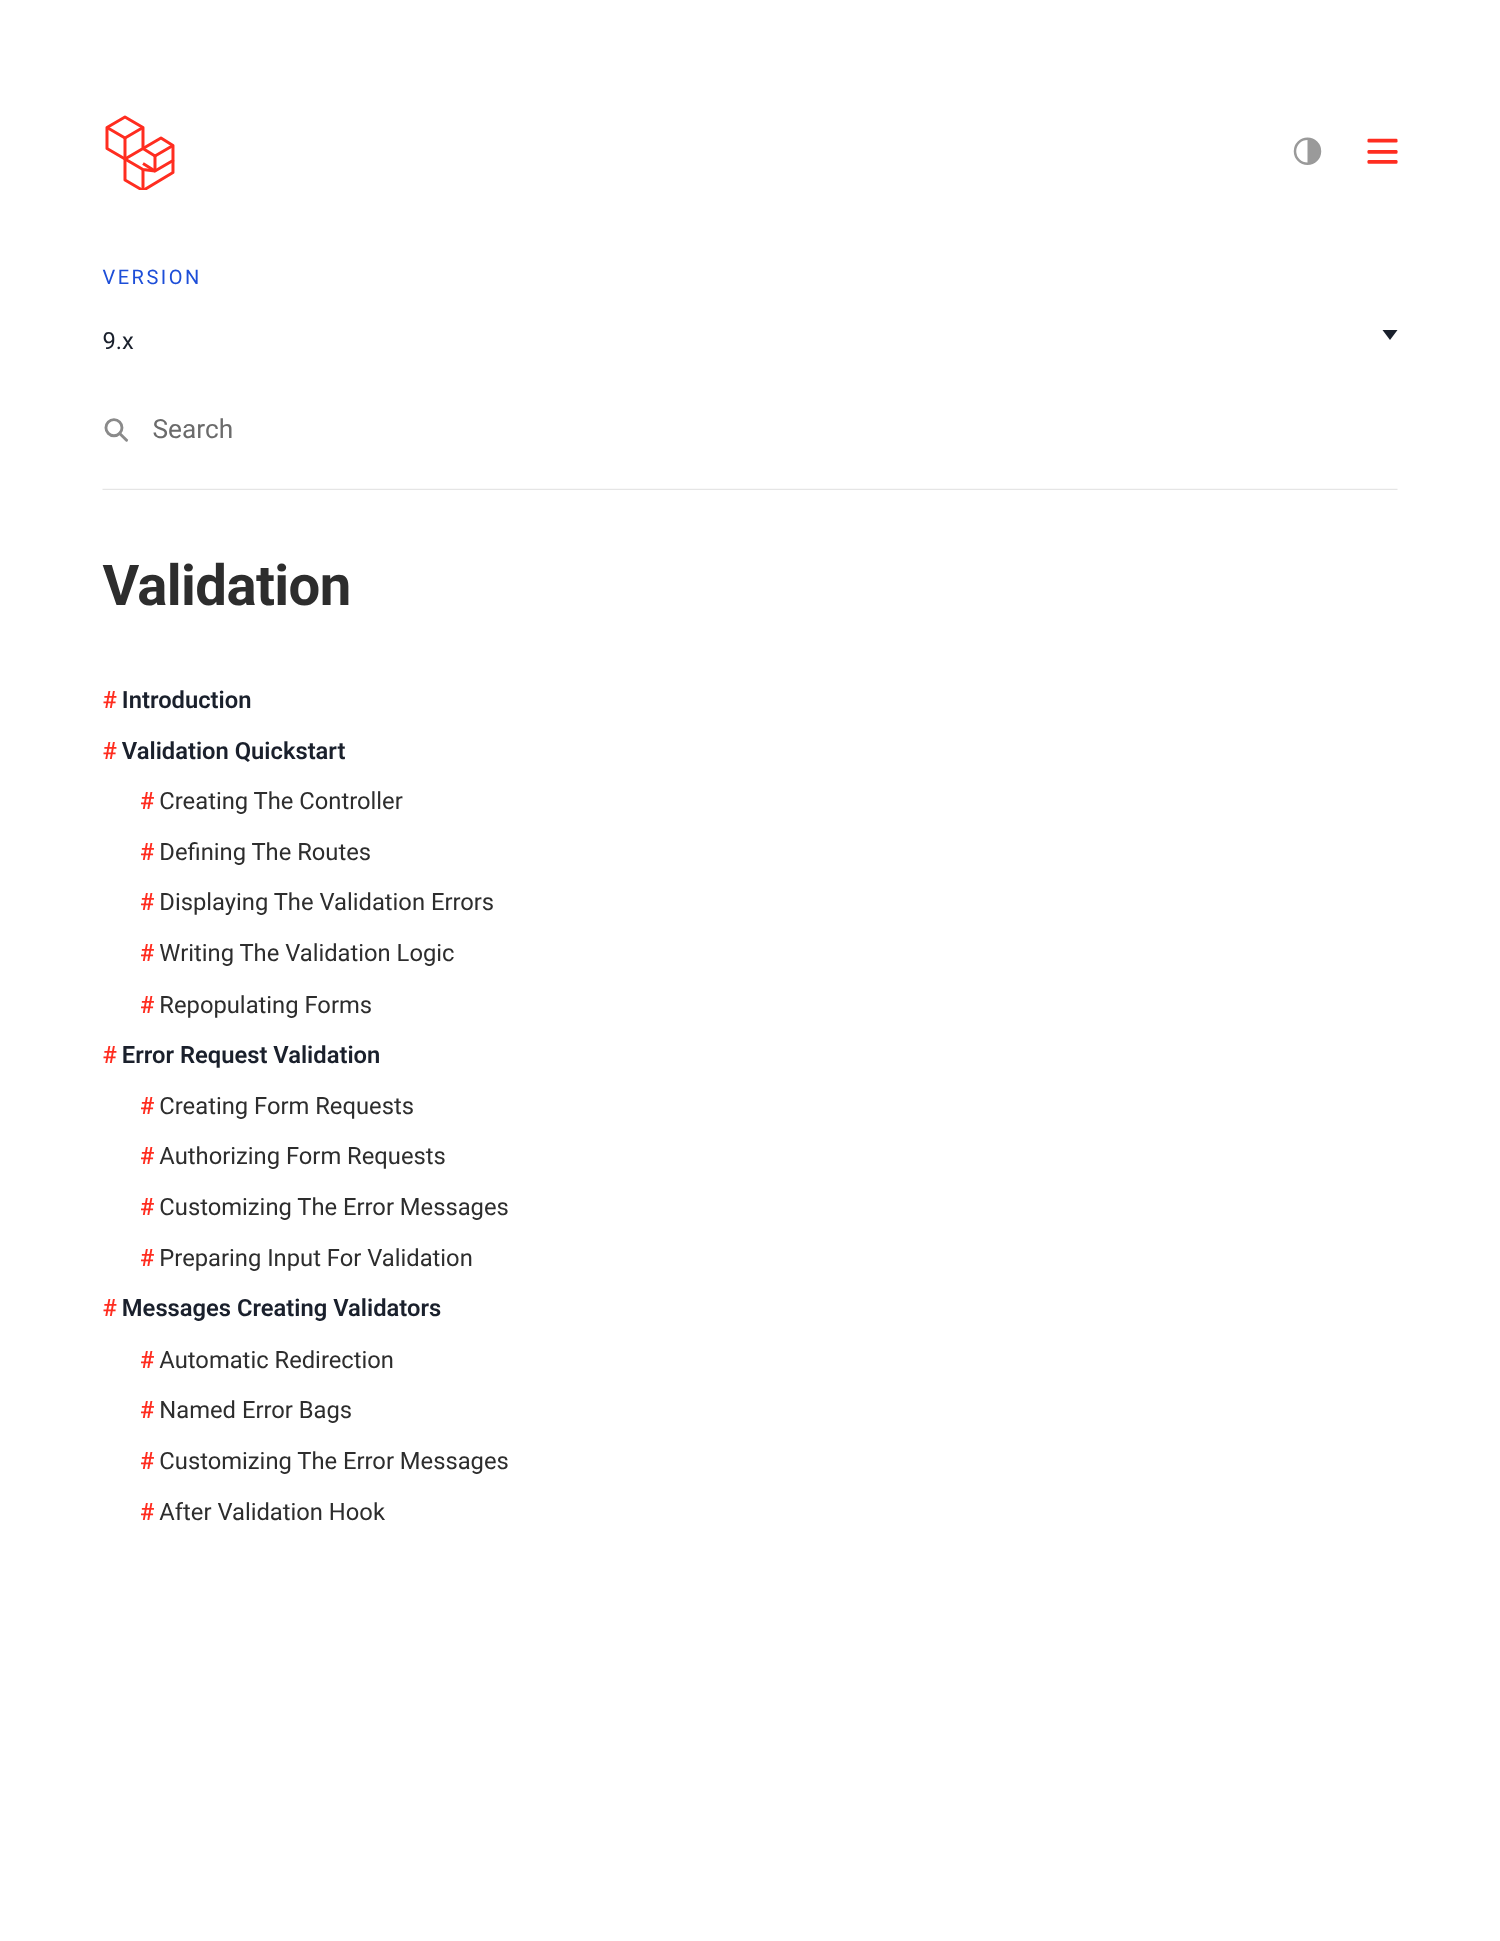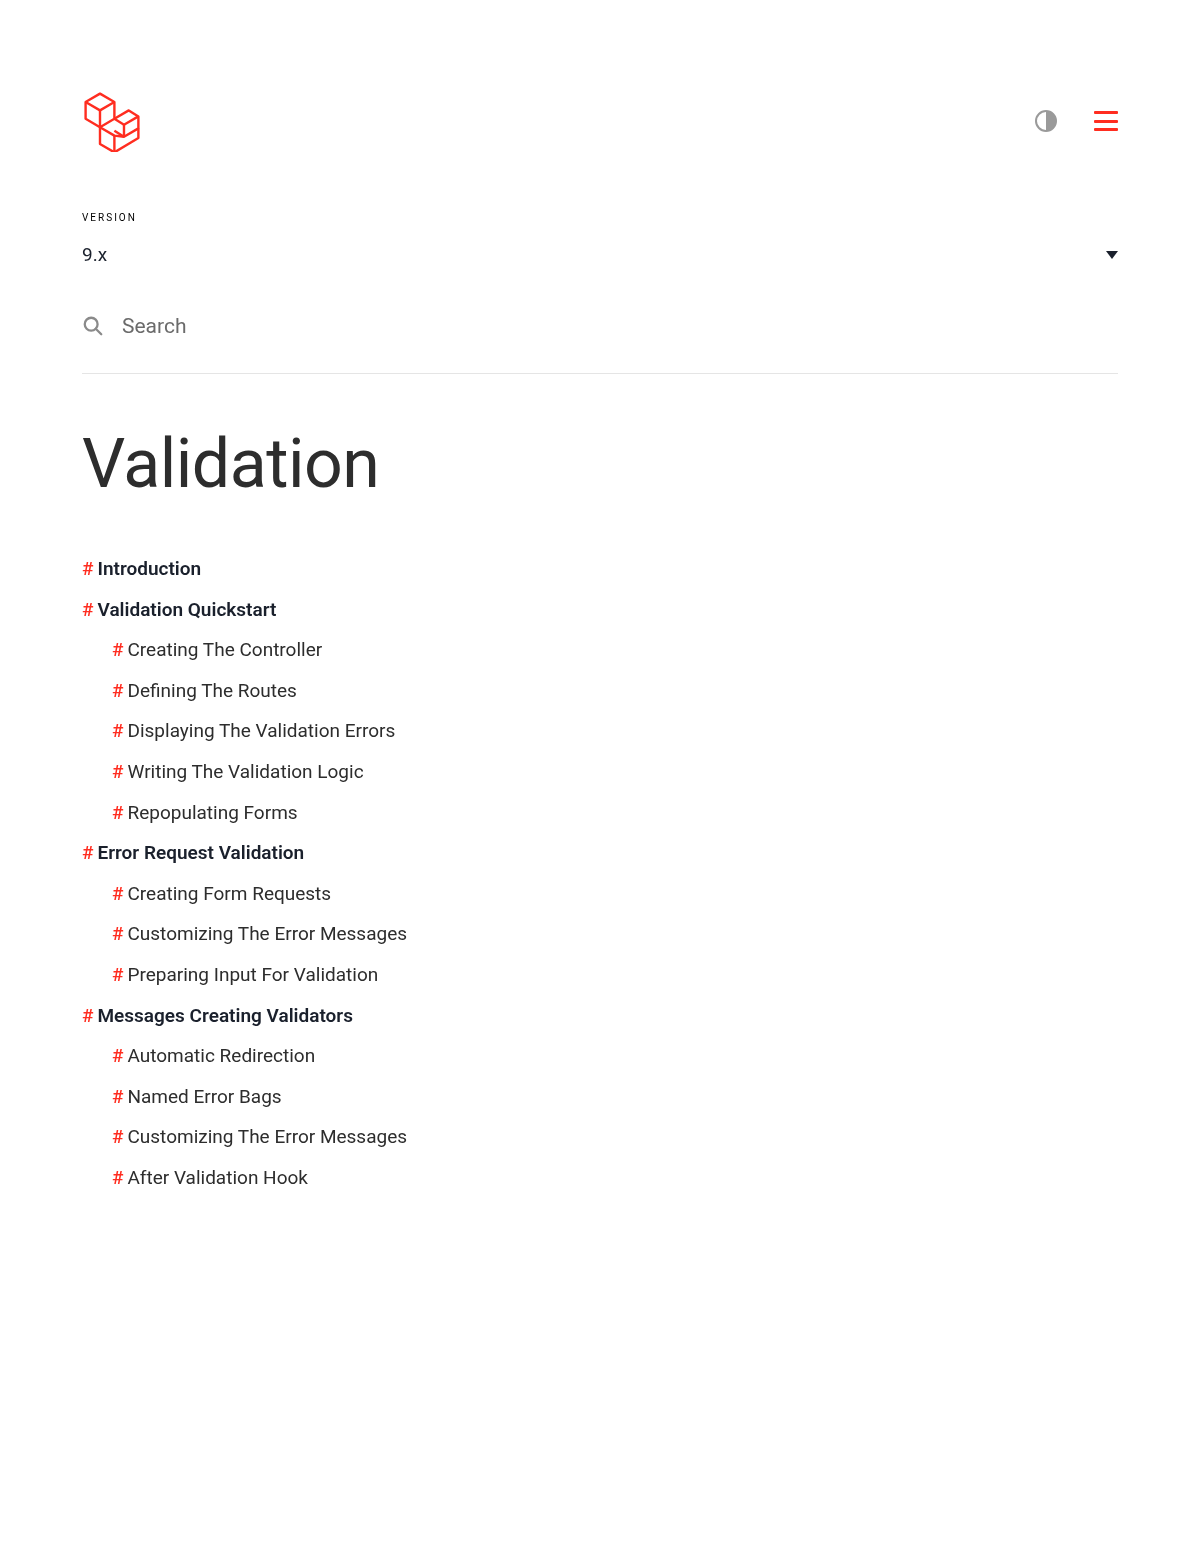--- a/index.html
+++ b/index.html
@@ -58,38 +58,39 @@
       height: 3px;
       background: #ff2d20;
       border-radius: 1px;
     }
     
     .version-section {
       margin-bottom: 48px;
     }
     
     .version-label {
-      font-size: 10px;
+      font-size: 16px;
       letter-spacing: 2px;
-      color: #000000;
+      color: #1d4ed8;
       font-weight: 400;
       margin-bottom: 20px;
     }
     
     .version-selector {
       display: flex;
       justify-content: space-between;
       align-items: center;
       cursor: pointer;
     }
     
     .version-value {
       font-size: 19px;
       color: #1a202c;
       font-weight: 400;
+      margin-top: 10px;
     }
     
     .version-arrow {
       width: 0;
       height: 0;
       border-left: 6px solid transparent;
       border-right: 6px solid transparent;
       border-top: 8px solid #1a202c;
     }
     
@@ -115,22 +116,22 @@
       color: #1a202c;
       width: 100%;
       font-family: inherit;
     }
     
     .search-input::placeholder {
       color: #6b6b6b;
     }
     
     .page-title {
-      font-size: 68px;
-      font-weight: 400;
+      font-size: 45px;
+      font-weight: 700;
       color: #2d2d2d;
       margin-bottom: 52px;
       letter-spacing: -0.5px;
     }
     
     .toc-list {
       list-style: none;
     }
     
     .toc-item {
@@ -219,20 +220,21 @@
   <ul class="toc-list" id="toc-list">
   <li class="toc-item level-0"><span class="hash">#</span><span class="toc-link">Introduction</span></li>
       <li class="toc-item level-0"><span class="hash">#</span><span class="toc-link">Validation Quickstart</span></li>
       <li class="toc-item level-1"><span class="hash">#</span><span class="toc-link">Creating The Controller</span></li>
       <li class="toc-item level-1"><span class="hash">#</span><span class="toc-link">Defining The Routes</span></li>
       <li class="toc-item level-1"><span class="hash">#</span><span class="toc-link">Displaying The Validation Errors</span></li>
       <li class="toc-item level-1"><span class="hash">#</span><span class="toc-link">Writing The Validation Logic</span></li>
       <li class="toc-item level-1"><span class="hash">#</span><span class="toc-link">Repopulating Forms</span></li>
       <li class="toc-item level-0"><span class="hash">#</span><span class="toc-link">Error Request Validation</span></li>
       <li class="toc-item level-1"><span class="hash">#</span><span class="toc-link">Creating Form Requests</span></li>
+      <li class="toc-item level-1"><span class="hash">#</span><span class="toc-link">Authorizing Form Requests</span></li>
       <li class="toc-item level-1"><span class="hash">#</span><span class="toc-link">Customizing The Error Messages</span></li>
       <li class="toc-item level-1"><span class="hash">#</span><span class="toc-link">Preparing Input For Validation</span></li>
       <li class="toc-item level-0"><span class="hash">#</span><span class="toc-link">Messages Creating Validators</span></li>
       <li class="toc-item level-1"><span class="hash">#</span><span class="toc-link">Automatic Redirection</span></li>
       <li class="toc-item level-1"><span class="hash">#</span><span class="toc-link">Named Error Bags</span></li>
       <li class="toc-item level-1"><span class="hash">#</span><span class="toc-link">Customizing The Error Messages</span></li>
       <li class="toc-item level-1"><span class="hash">#</span><span class="toc-link">After Validation Hook</span></li>
     </ul>
 </div>
 

